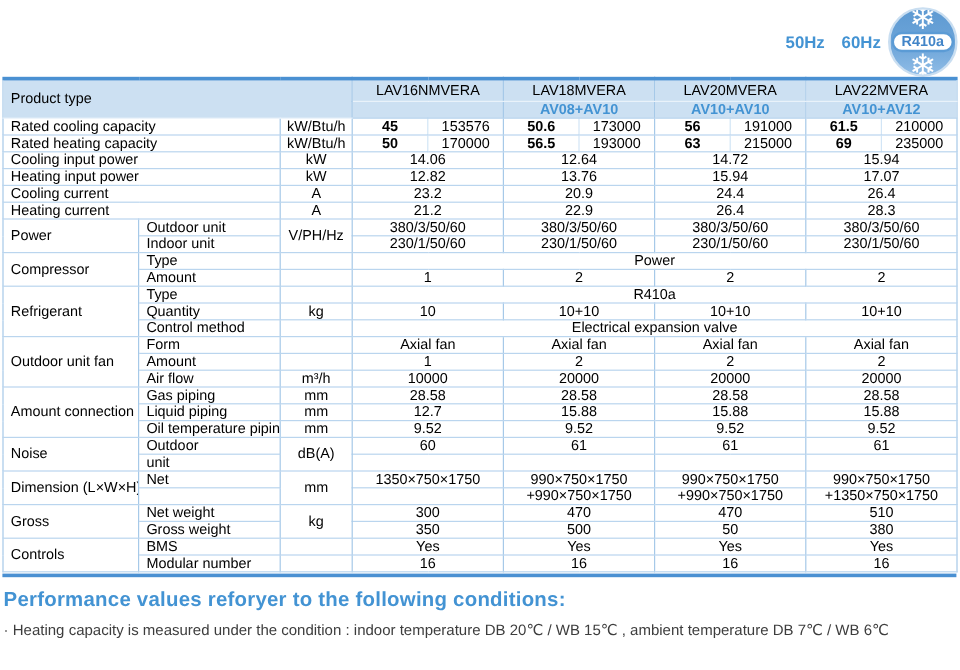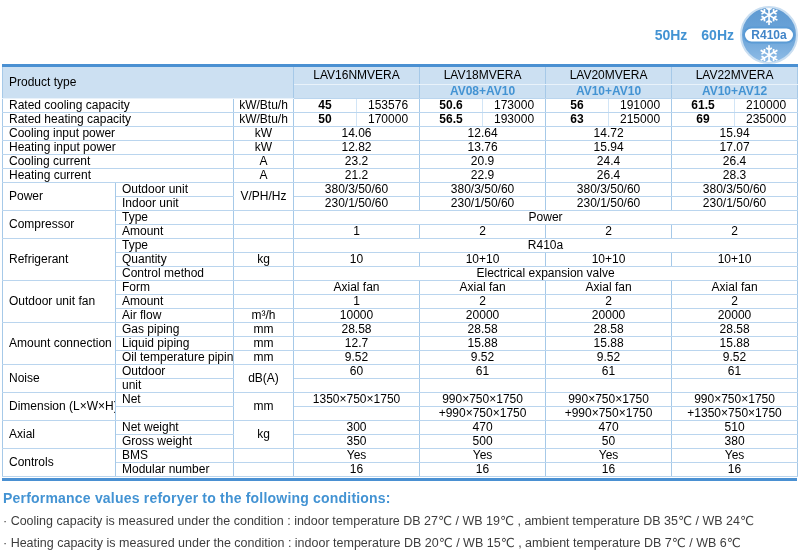--- a/index.html
+++ b/index.html
@@ -33,21 +33,21 @@
   .spec thead tr.sub th { height:13px; color:#4393d3; font-weight:bold; border-top-color:#e9f2fa; }
   .spec thead tr.mod th { border-bottom-color:#e9f2fa;margin-left:40px; }
   .spec .lab { text-align:left; padding-left:6px; }
   .spec tr.sec td { border-top-color:#79acda; }
   .spec td.lt { border-right-color:#d2e5f6;font-weight:bold; }
   .spec td.rt { border-left-color:#d2e5f6; }
   .bottom-bar { width:795px; height:3px; background:#4a90d2; margin-top:1px; }
 
   
   .notes { position:absolute; left:3px; top:490px; width:794px; }
-  .notes .head { color:#4393d3; font-weight:bold; font-size:14px; letter-spacing:0.2px; }
+  .notes .head { color:#4393d3; font-weight:bold; font-size:17px; letter-spacing:0.2px; }
   .notes .bullet { color:#3d3d3d; font-size:12.5px; margin-top:7px; }
 </style>
 </head>
 <body>
 
 <div class="page">
 
   <div class="freqs">
     <span>50Hz</span>
     <span>60Hz</span>
@@ -271,21 +271,21 @@
         <td colspan="2">990×750×1750</td>
       </tr>
       <tr>
         <td class="lab"></td>
         <td colspan="2"></td>
         <td colspan="2">+990×750×1750</td>
         <td colspan="2">+990×750×1750</td>
         <td colspan="2">+1350×750×1750</td>
       </tr>
       <tr class="sec">
-        <td rowspan="2" class="lab">Axial</td>
+        <td rowspan="2" class="lab">Gross</td>
         <td class="lab">Net weight</td>
         <td rowspan="2">kg</td>
         <td colspan="2">300</td>
         <td colspan="2">470</td>
         <td colspan="2">470</td>
         <td colspan="2">510</td>
       </tr>
       <tr>
         <td class="lab">Gross weight</td>
         <td colspan="2">350</td>
@@ -310,17 +310,16 @@
         <td colspan="2">16</td>
         <td colspan="2">16</td>
       </tr>
     </tbody>
   </table>
   <div class="bottom-bar"></div>
   </div>
 
   <div class="notes">
     <div class="head">Performance values reforyer to the following conditions:</div>
-    <div class="bullet">· Cooling capacity is measured under the condition : indoor temperature DB 27℃ / WB 19℃ , ambient temperature DB 35℃ / WB 24℃</div>
     <div class="bullet">· Heating capacity is measured under the condition : indoor temperature DB 20℃ / WB 15℃ , ambient temperature DB 7℃ / WB 6℃</div>
   </div>
 
 </div>
 
 </body></html>

